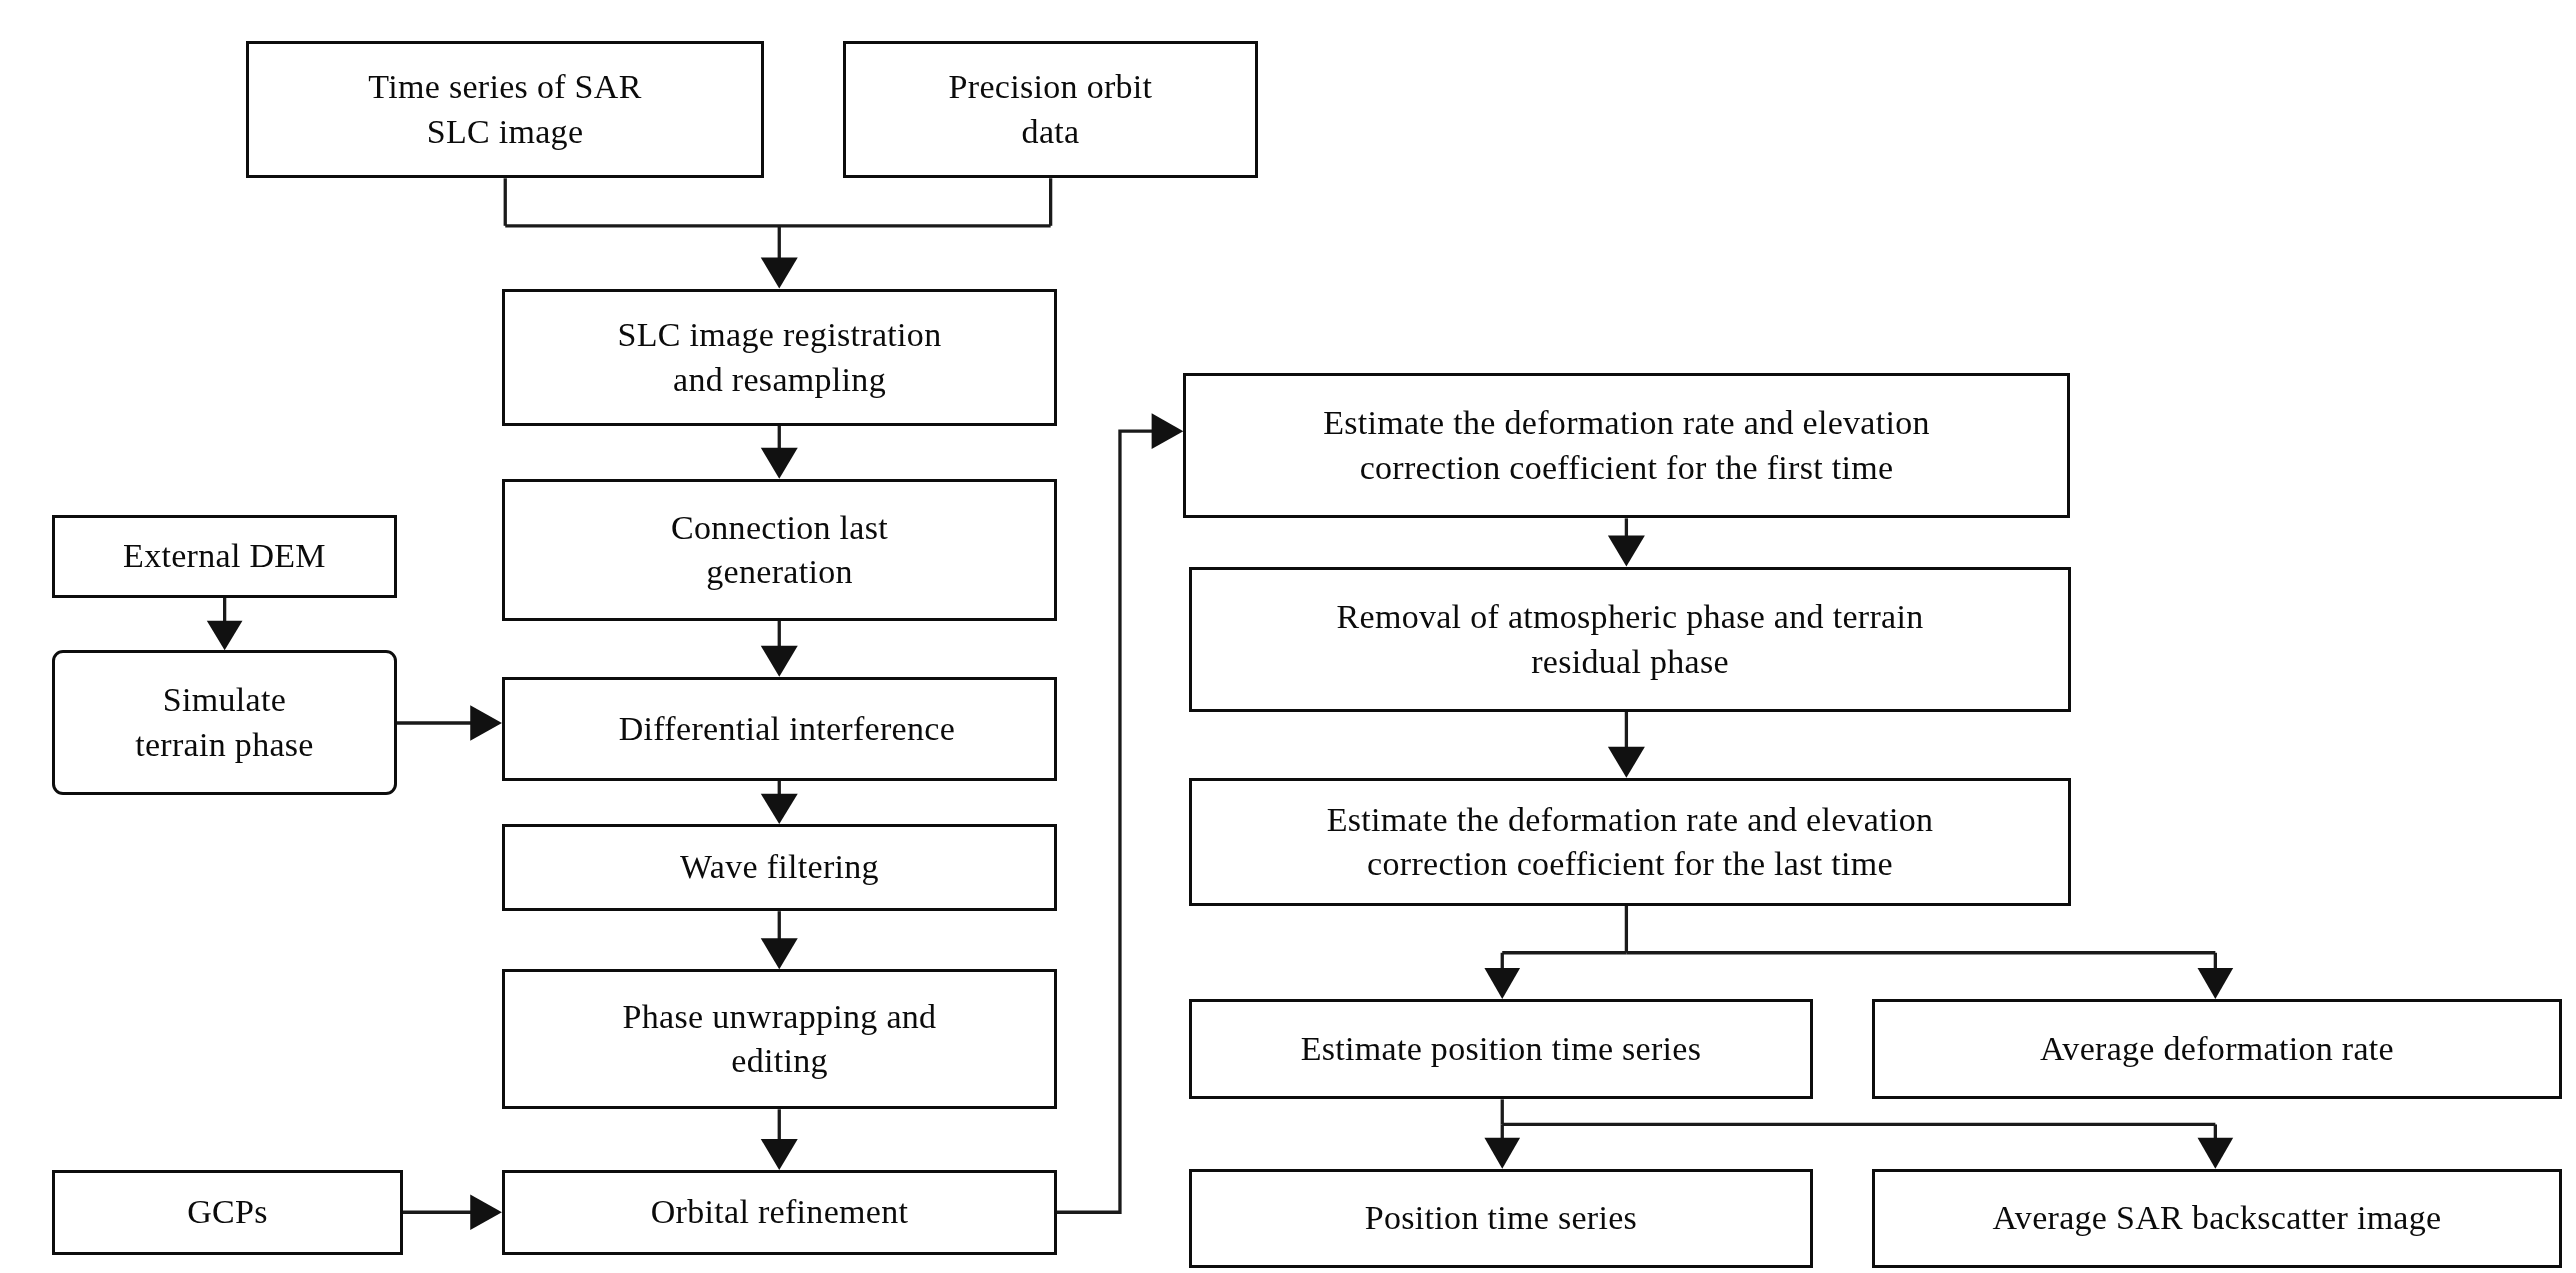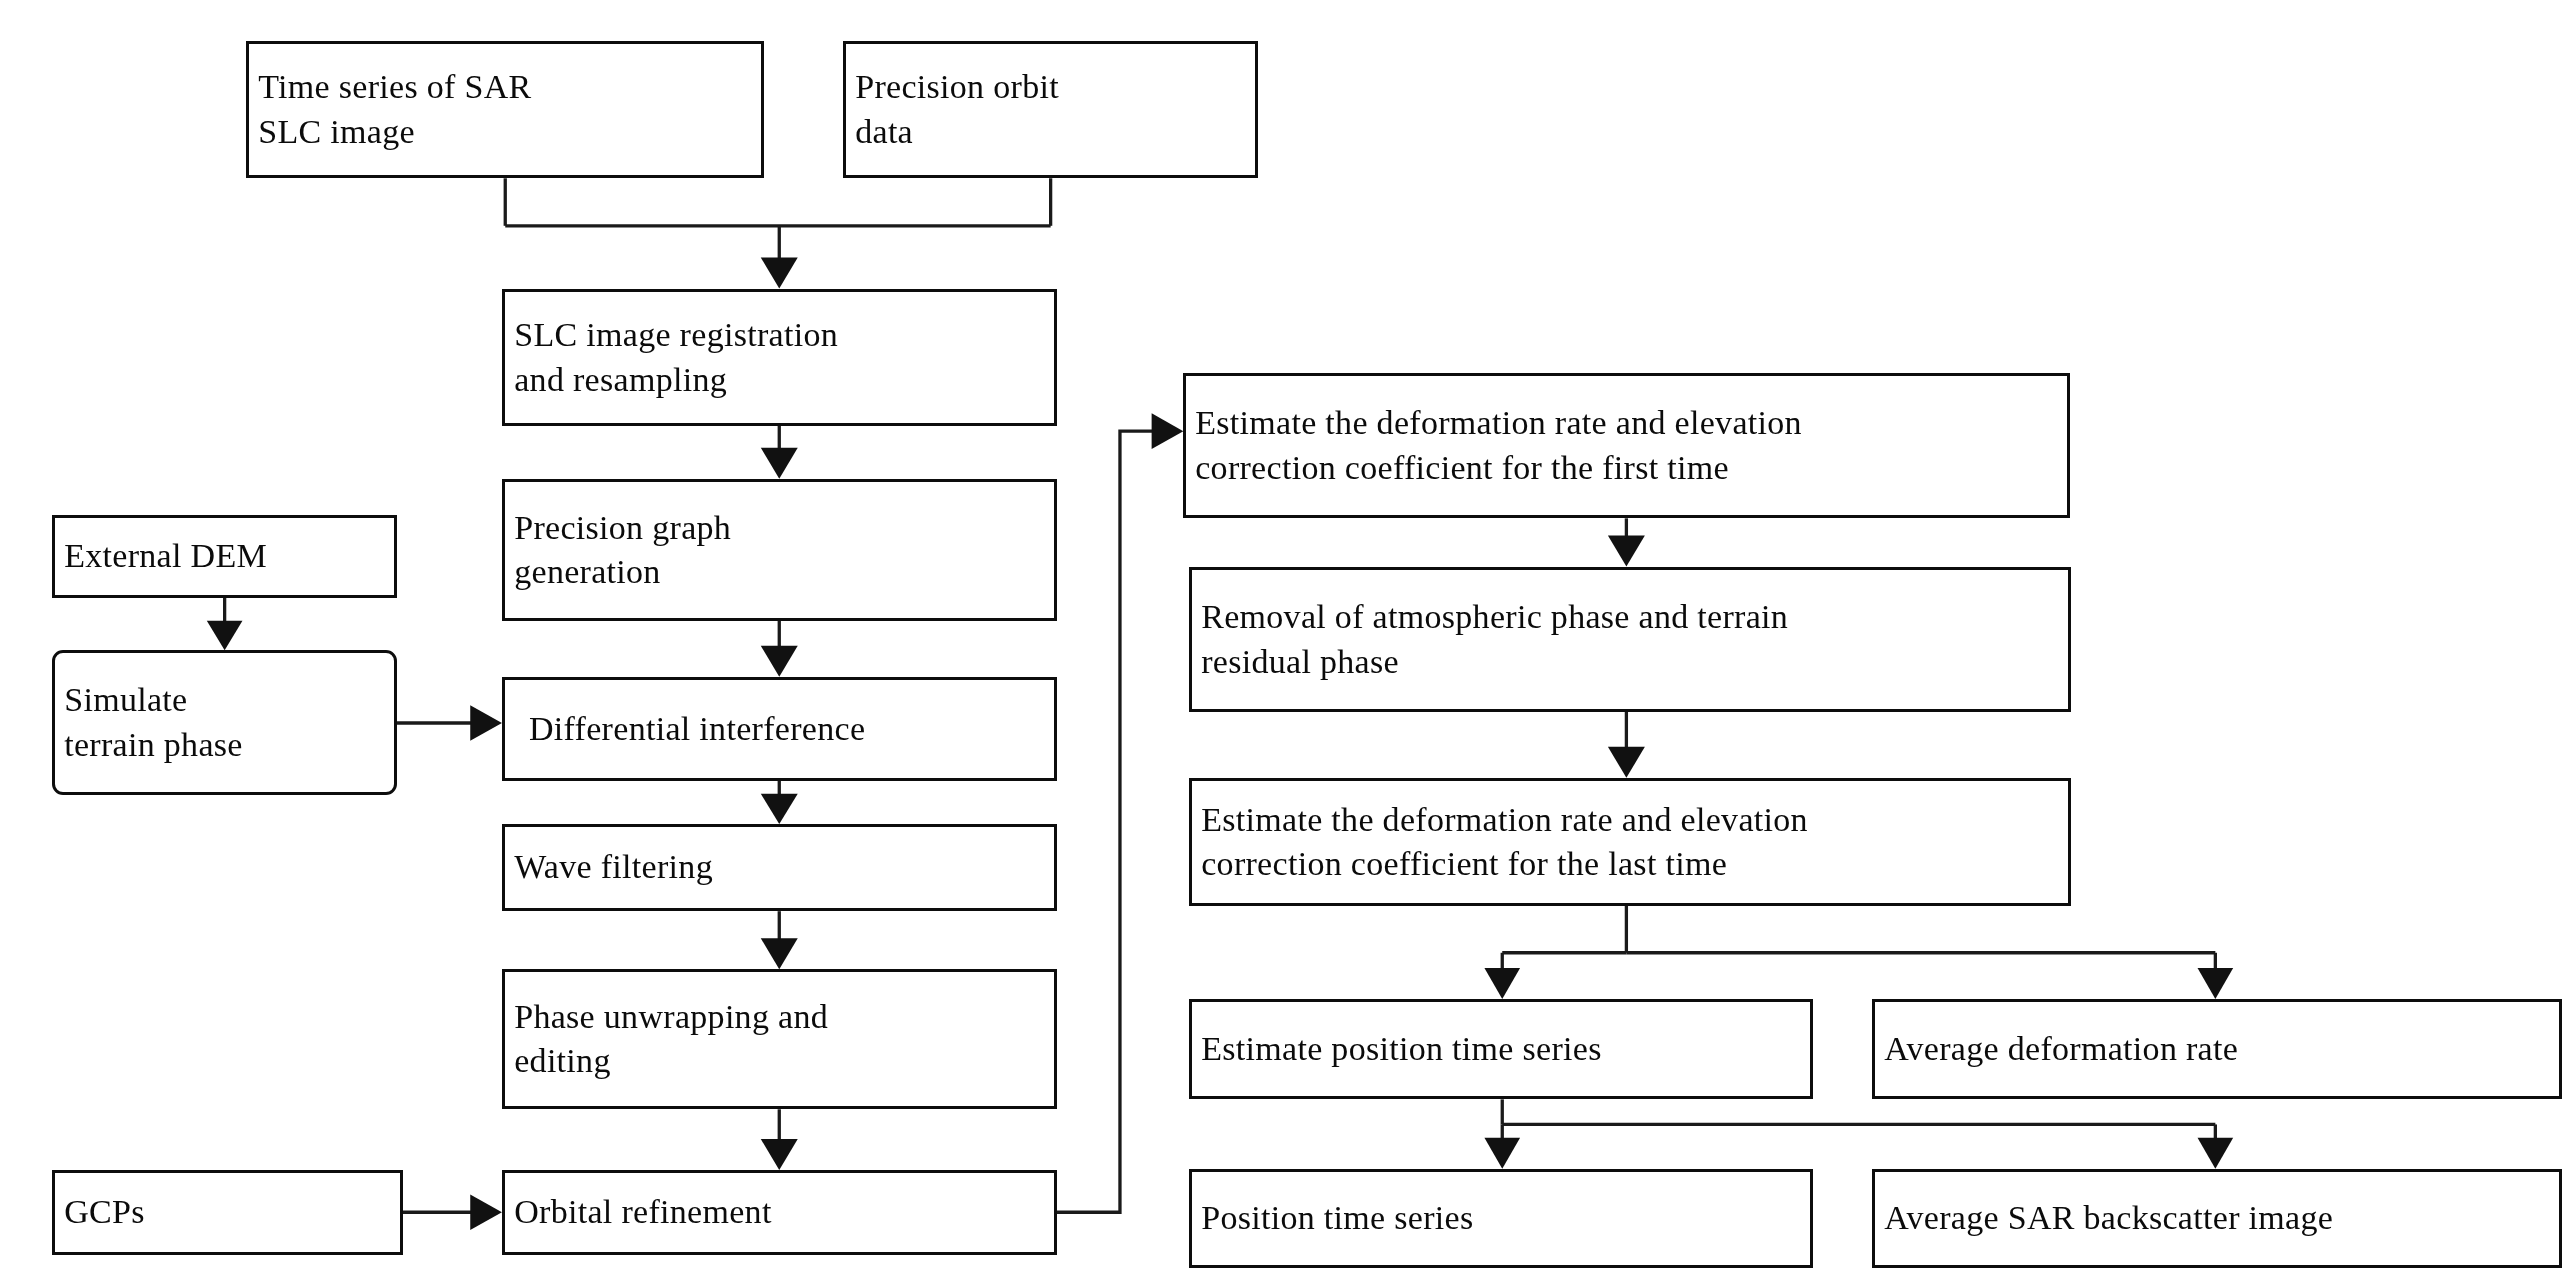--- a/index.html
+++ b/index.html
@@ -17,20 +17,21 @@
     overflow: hidden;
   }
   .node {
     position: absolute;
     box-sizing: border-box;
     border: 3.3px solid #0d0d0d;
     background: #ffffff;
     display: flex;
     align-items: center;
     justify-content: center;
+    text-align: center;
     color: #0b0b0b;
     font-size: 34px;
     line-height: 1.30;
     letter-spacing: 0.3px;
     padding: 2.6px 9.2px;
     z-index: 3;
   }
   .node .label {
     display: block;
     width: 100%;
@@ -155,21 +156,21 @@
     <span class="label">Precision orbit
 data</span>
   </div>
 
   <div class="node" style="left:502px; top:289px; width:555px; height:137px;">
     <span class="label">SLC image registration
 and resampling</span>
   </div>
 
   <div class="node" style="left:502px; top:479px; width:555px; height:142px;">
-    <span class="label">Precision graph
+    <span class="label">Connection last
 generation</span>
   </div>
 
   <div class="node" style="left:52px; top:515px; width:345px; height:83px;">
     <span class="label">External DEM</span>
   </div>
 
   <div class="node" style="left:52px; top:650px; width:345px; height:145px;border-radius:11px;">
     <span class="label">Simulate
 terrain phase</span>

